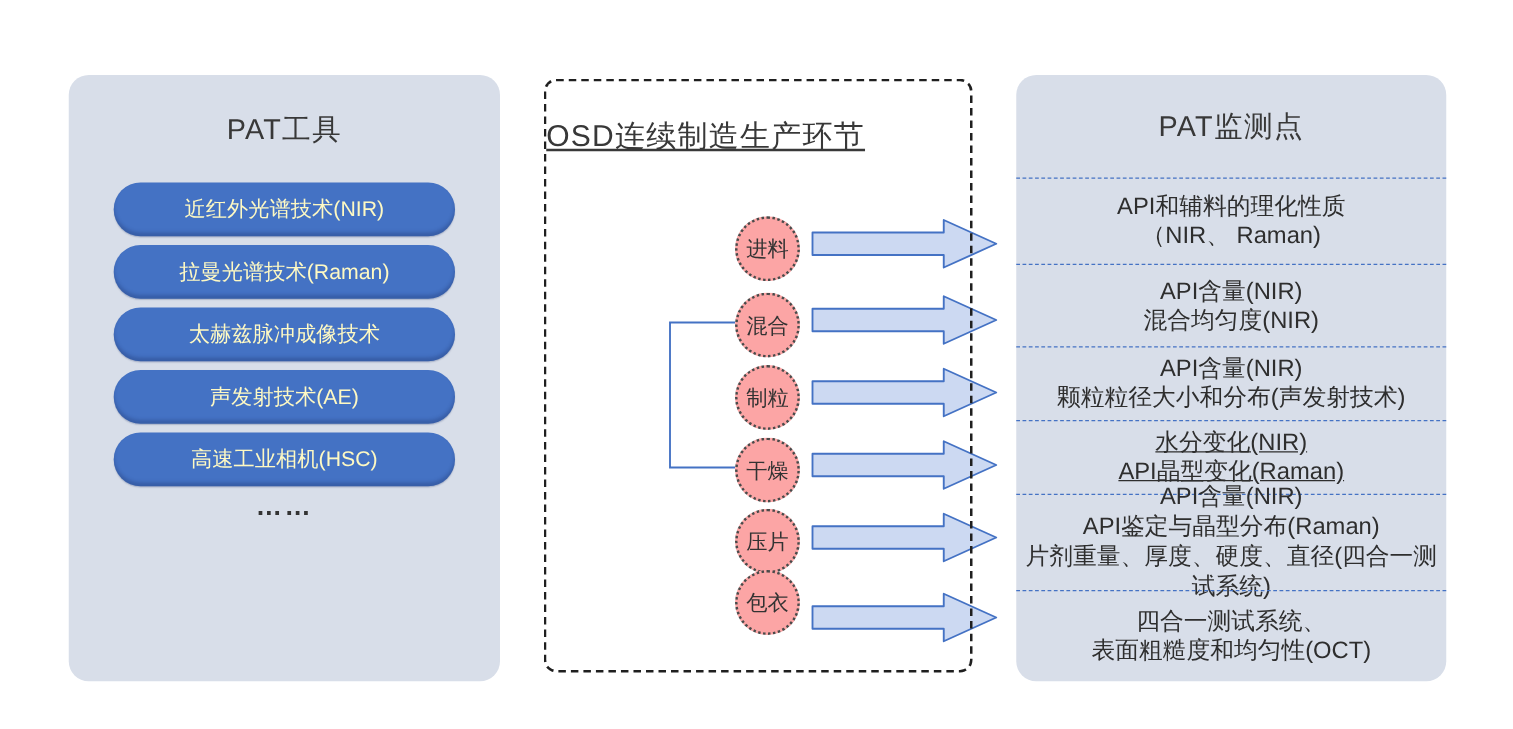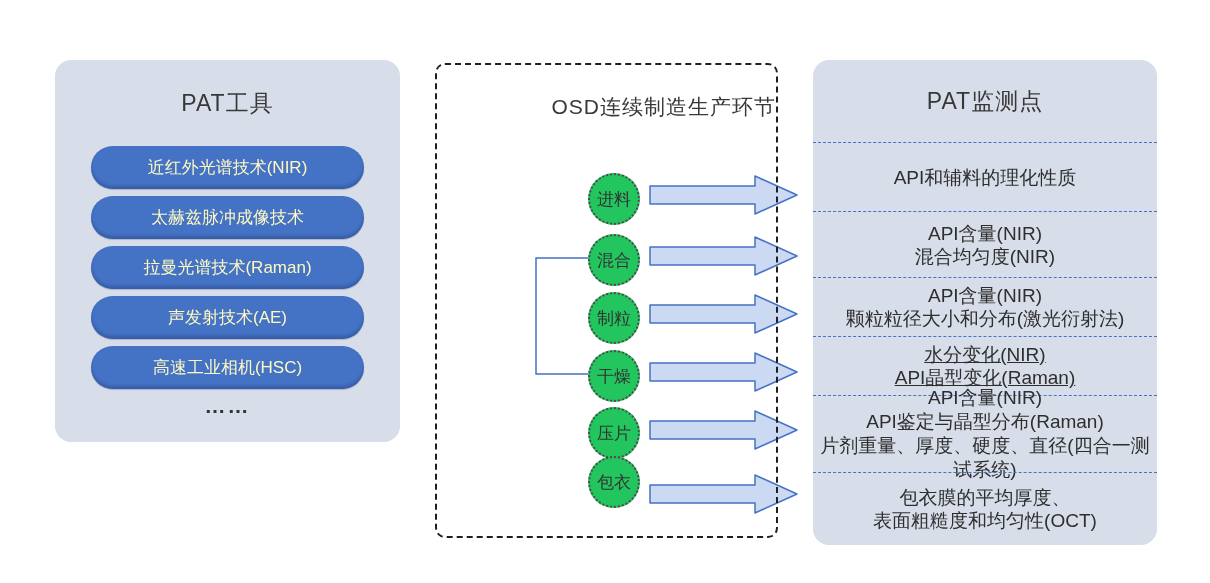--- a/index.html
+++ b/index.html
@@ -11,21 +11,21 @@
     --text-color:#2e2e2e;
     --border-dark:#1f1f1f;
   }
   html,body{margin:0;padding:0;background:#ffffff;}
   .canvas{
     position:relative;width:1210px;height:583px;overflow:hidden;background:#ffffff;
     font-family:"Liberation Sans","DejaVu Sans",sans-serif;color:var(--text-color);
   }
   
   .panel{position:absolute;background:var(--panel-bg);border-radius:16px;box-sizing:border-box;}
-  .panel-left{left:55px;top:60px;width:345px;height:382px;}
+  .panel-left{left:55px;top:60px;width:345px;height:485px;}
   .panel-right{left:813px;top:60px;width:344px;height:485px;display:flex;flex-direction:column;border-radius:16px;}
   .panel-title{
     display:flex;align-items:center;justify-content:center;
     font-size:23px;color:var(--title-color);letter-spacing:1px;
   }
   .panel-left .panel-title{height:86px;}
   .panel-right .panel-title{height:82px;flex:none;}
   
   .pills{display:flex;flex-direction:column;gap:7px;padding:0 36px;}
   .pill{
@@ -45,72 +45,73 @@
   .mp-row.h2{height:66px;}
   .mp-row.h3{height:59px;}
   .mp-row.h4{height:59px;text-decoration:underline;}
   .mp-row.h5{height:77px;line-height:24px;}
   .mp-row.h6{height:73px;}
   
   .panel-middle{
     position:absolute;left:435px;top:63px;width:343px;height:475px;
     border:2px dashed var(--border-dark);border-radius:10px;background:transparent;box-sizing:border-box;
   }
-  .middle-title{margin-top:28px;text-align:right;font-size:21px;color:var(--title-color);letter-spacing:1px;}
+  .middle-title{margin-top:28px;text-align:left;font-size:24px;color:var(--title-color);letter-spacing:1px;text-decoration:underline;}
   .step-circle{
     position:absolute;left:151px;width:52px;height:52px;border-radius:50%;
-    border:2px dotted #4a4a4a;background:#22c55e;box-sizing:border-box;
+    border:2px dotted #4a4a4a;background:#fca5a5;box-sizing:border-box;
     display:flex;align-items:center;justify-content:center;font-size:17px;color:#333;
   }
   
   .connector-layer{position:absolute;left:0;top:0;}
   .connector-layer polygon{fill:var(--arrow-fill);stroke:var(--accent-blue);stroke-width:1.5;stroke-linejoin:round;}
   .connector-layer polyline{fill:none;stroke:var(--accent-blue);stroke-width:1.5;}
 </style>
 </head>
 <body>
 
 <div class="canvas">
 
   <section class="panel panel-left">
     <div class="panel-title">PAT工具</div>
     <div class="pills">
       <div class="pill">近红外光谱技术(NIR)</div>
+      <div class="pill">拉曼光谱技术(Raman)</div>
       <div class="pill">太赫兹脉冲成像技术</div>
-      <div class="pill">拉曼光谱技术(Raman)</div>
       <div class="pill">声发射技术(AE)</div>
       <div class="pill">高速工业相机(HSC)</div>
     </div>
     <div class="ellipsis-row">……</div>
   </section>
 
   <section class="panel panel-right">
     <div class="panel-title">PAT监测点</div>
     <div class="mp-row h1">
       <span>API和辅料的理化性质</span>
+      <span>（NIR、 Raman)</span>
     </div>
     <div class="mp-row h2">
       <span>API含量(NIR)</span>
       <span>混合均匀度(NIR)</span>
     </div>
     <div class="mp-row h3">
       <span>API含量(NIR)</span>
-      <span>颗粒粒径大小和分布(激光衍射法)</span>
+      <span>颗粒粒径大小和分布(声发射技术)</span>
     </div>
     <div class="mp-row h4">
       <span>水分变化(NIR)</span>
       <span>API晶型变化(Raman)</span>
     </div>
     <div class="mp-row h5">
       <span>API含量(NIR)</span>
       <span>API鉴定与晶型分布(Raman)</span>
       <span>片剂重量、厚度、硬度、直径(四合一测试系统)</span>
     </div>
     <div class="mp-row h6">
-      <span>包衣膜的平均厚度、</span>
+      <span>四合一测试系统、</span>
       <span>表面粗糙度和均匀性(OCT)</span>
     </div>
   </section>
 
   <svg class="connector-layer" width="1210" height="583" viewBox="0 0 1210 583" aria-hidden="true">
     <polyline points="588,258 536,258 536,374 588,374"></polyline>
     <polygon points="650,186 755,186 755,176 797,195 755,214 755,204 650,204"></polygon>
     <polygon points="650,247 755,247 755,237 797,256 755,275 755,265 650,265"></polygon>
     <polygon points="650,305 755,305 755,295 797,314 755,333 755,323 650,323"></polygon>
     <polygon points="650,363 755,363 755,353 797,372 755,391 755,381 650,381"></polygon>

